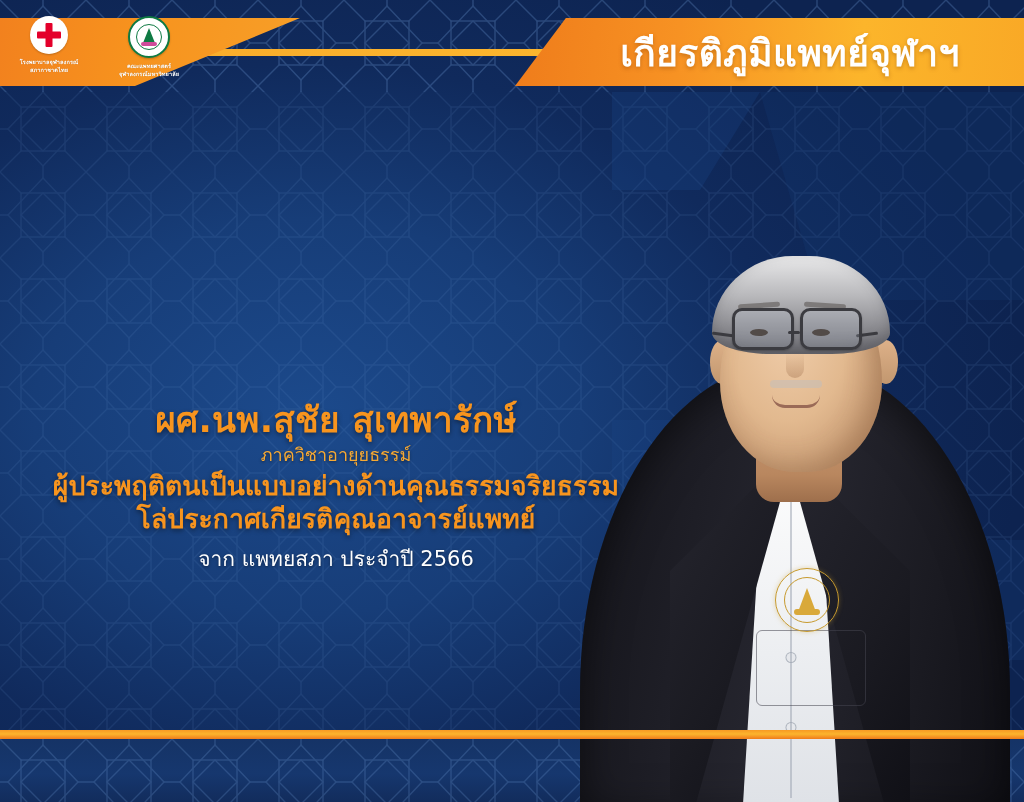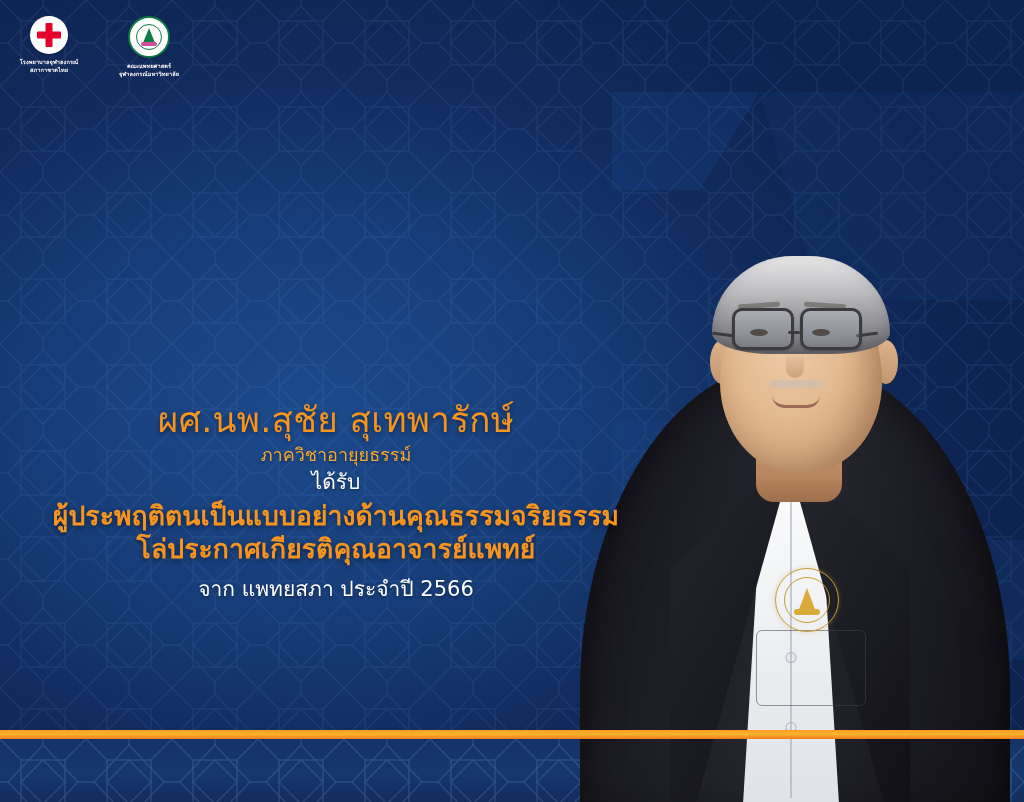--- a/index.html
+++ b/index.html
@@ -199,21 +199,21 @@
     position:absolute;left:196px;bottom:96px;width:108px;height:74px;
     border-radius:6px;border:1px solid rgba(70,70,80,.55);
   }
 
   
   .textblock{
     position:absolute;left:0;top:400px;width:672px;z-index:5;
     text-align:center;
   }
   .t-name{
-    color:#f7941e;font-size:35px;font-weight:400;line-height:1.18;
+    color:#f7941e;font-size:35px;font-weight:700;line-height:1.18;
     text-shadow:0 2px 5px rgba(0,0,0,.45);margin:0 0 2px 0;
     letter-spacing:.3px;
   }
   .t-dept{
     color:#f7a933;font-size:18px;font-weight:400;line-height:1.35;margin:0 0 1px 0;
     text-shadow:0 1px 3px rgba(0,0,0,.45);
   }
   .t-received{
     color:#ffffff;font-size:21px;font-weight:400;line-height:1.3;margin:0 0 3px 0;
     text-shadow:0 1px 3px rgba(0,0,0,.45);
@@ -292,20 +292,29 @@
     <div class="ph-mouth"></div>
     <div class="ph-pocket"></div>
     <div class="ph-emblem">
       <div class="ring">
           <div class="pk"></div>
           <div class="pkbase"></div>
         </div>
     </div>
   </div>
 
+  <div class="header">
+    <svg class="pattern top" viewBox="0 0 1024 92" preserveAspectRatio="none" xmlns="http://www.w3.org/2000/svg" style="opacity:.35">
+      <rect width="1024" height="92" fill="url(#geo)"></rect>
+    </svg>
+    <div class="hdr-rule"></div>
+    <div class="hdr-left"></div>
+    <div class="hdr-right"></div>
+    <div class="hdr-title">เกียรติภูมิแพทย์จุฬาฯ</div>
+  </div>
 
   <div class="logos">
     <div class="logo">
       <div class="mark redcross"></div>
       <div class="cap">
         <span>โรงพยาบาลจุฬาลงกรณ์</span><br>
         <span>สภากาชาดไทย</span>
       </div>
     </div>
     <div class="logo">
@@ -318,21 +327,20 @@
       <div class="cap">
         <span>คณะแพทยศาสตร์</span><br>
         <span>จุฬาลงกรณ์มหาวิทยาลัย</span>
       </div>
     </div>
   </div>
 
   <div class="textblock">
     <div class="t-name">ผศ.นพ.สุชัย สุเทพารักษ์</div>
     <div class="t-dept">ภาควิชาอายุยธรรม์</div>
-    <div class="t-received">ได้รับ</div>
     <div class="t-award">ผู้ประพฤติตนเป็นแบบอย่างด้านคุณธรรมจริยธรรม</div>
     <div class="t-award">โล่ประกาศเกียรติคุณอาจารย์แพทย์</div>
     <div class="t-from">จาก แพทยสภา ประจำปี 2566</div>
   </div>
 
   <div class="footer-band">
     <svg class="pattern" viewBox="0 0 1024 63" preserveAspectRatio="none" xmlns="http://www.w3.org/2000/svg" style="position:absolute;left:0;top:0;width:1024px;height:63px;opacity:.45">
       <rect width="1024" height="63" fill="url(#geo)"></rect>
     </svg>
   </div>

